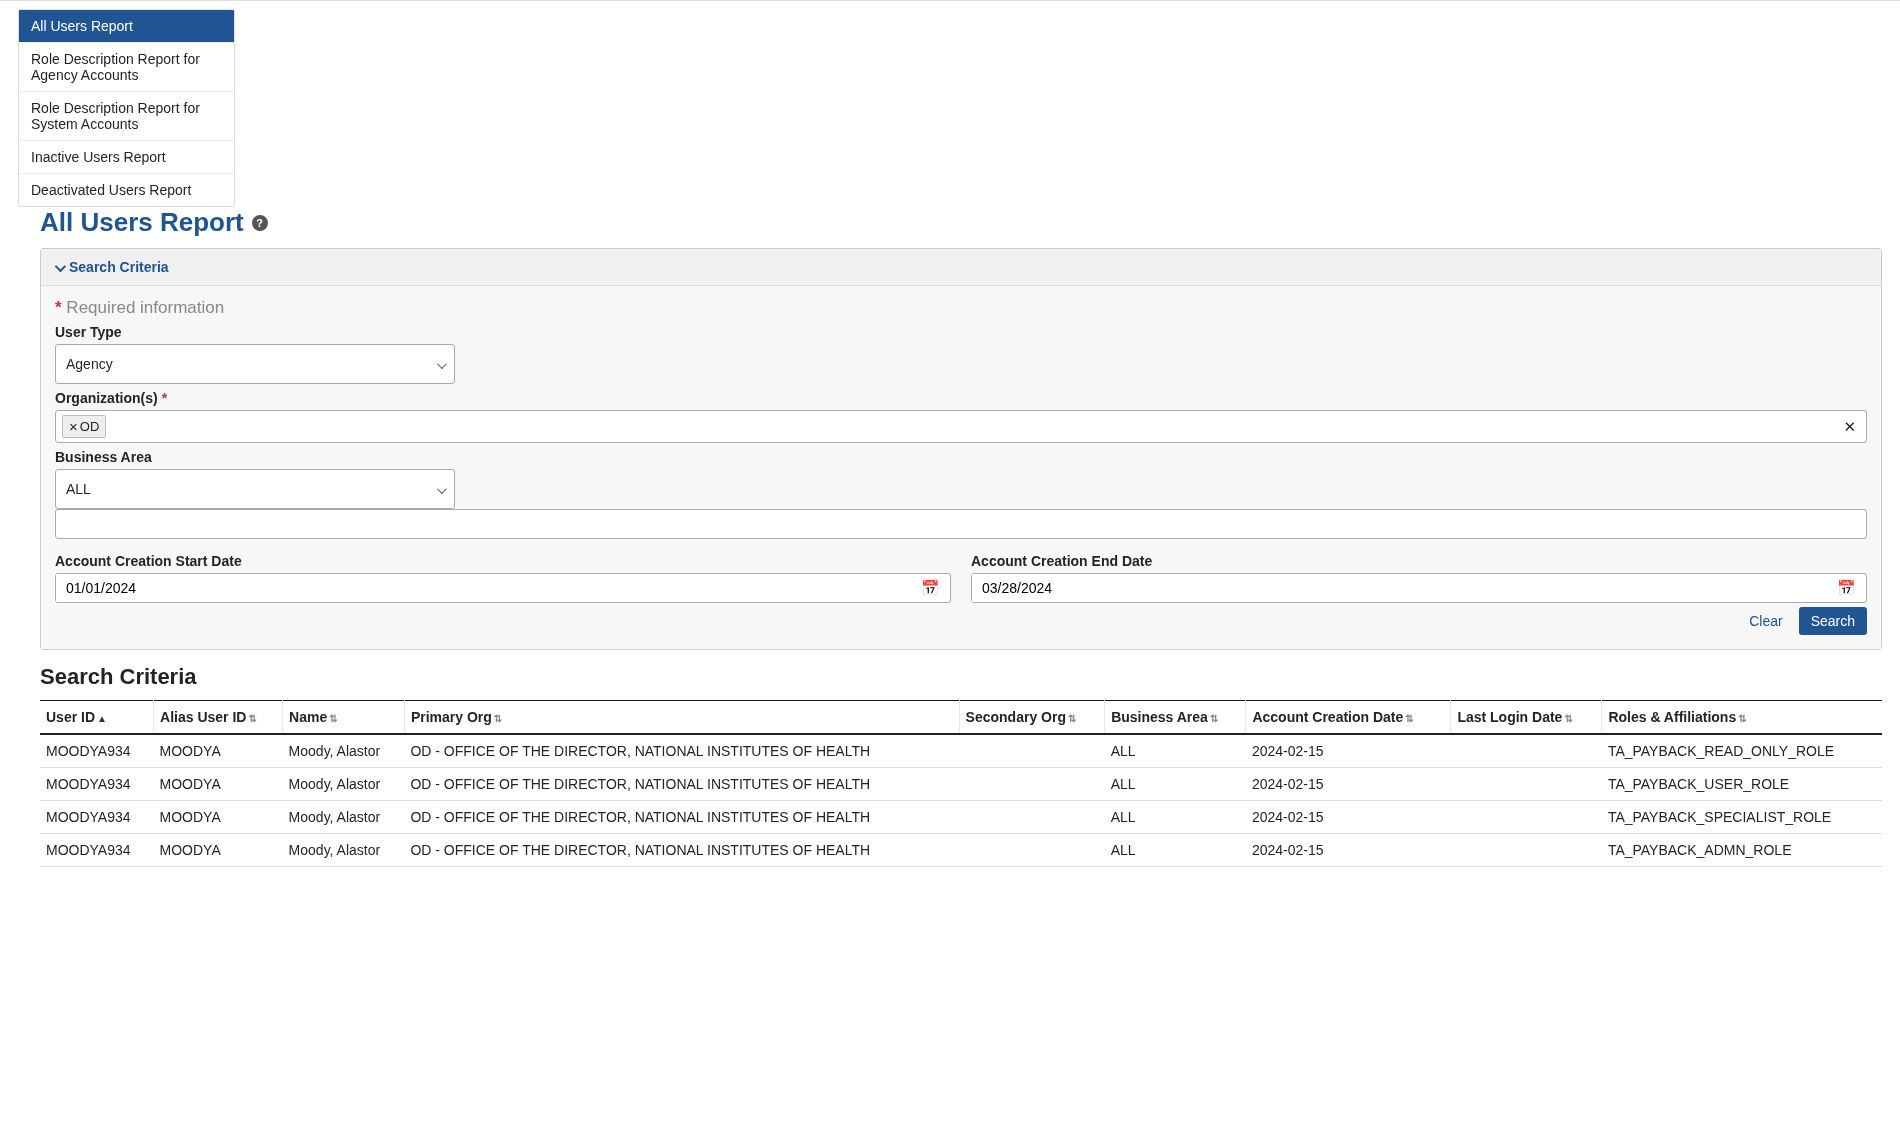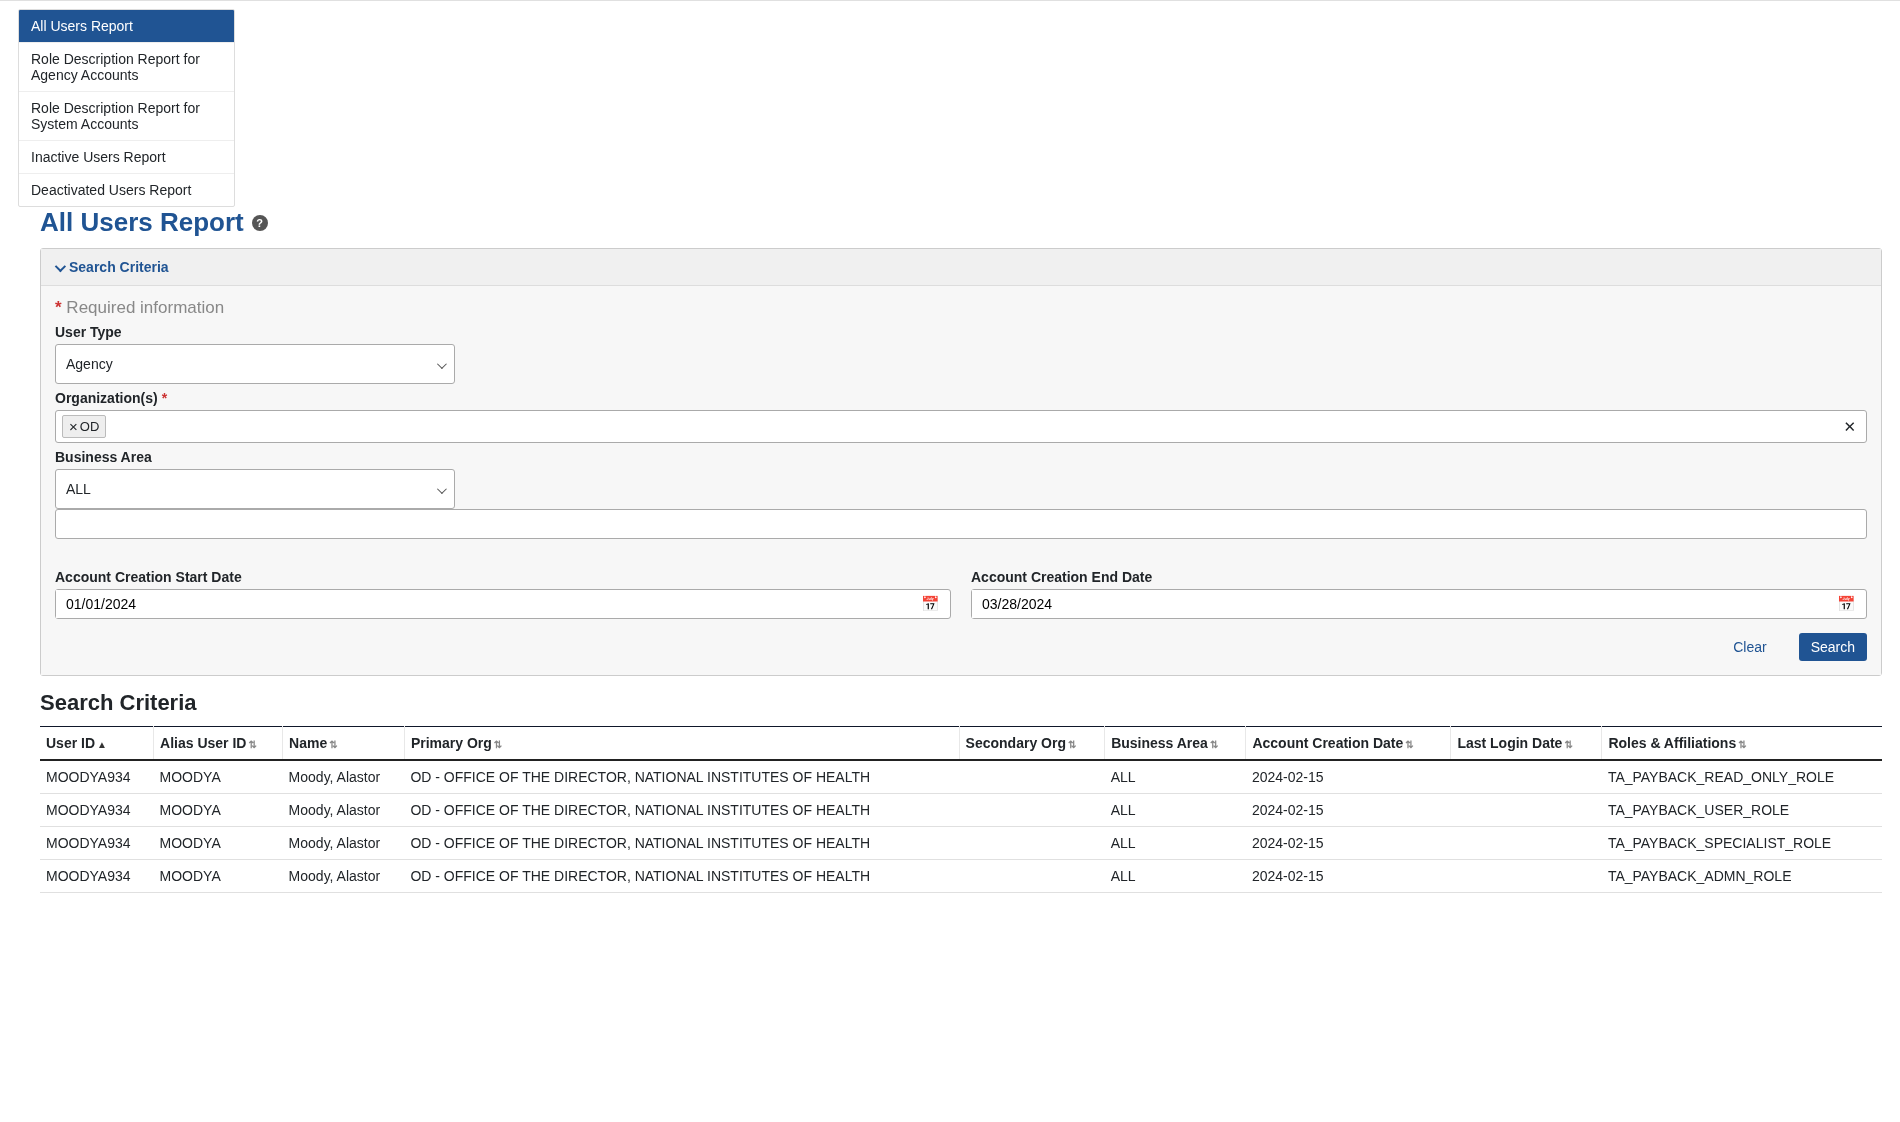--- a/index.html
+++ b/index.html
@@ -156,21 +156,21 @@
     background: #fff;
     border: 1px solid #aaa;
     border-radius: 3px;
     padding: 6px 10px;
     width: 100%;
     font: inherit;
   }
   .date-row {
     display: flex;
     gap: 20px;
-    margin-top: 24px;
+    margin-top: 8px;
   }
   .date-col { flex: 1; }
   .date-wrap {
     display: flex;
     align-items: center;
     background: #fff;
     border: 1px solid #aaa;
     border-radius: 3px;
     padding: 0 10px 0 0;
   }
@@ -181,22 +181,22 @@
     flex: 1;
     outline: none;
   }
   .cal-icon {
     color: #205493;
     font-size: 15px;
   }
   .button-row {
     display: flex;
     justify-content: flex-end;
-    gap: 26px;
-    margin-top: 14px;
+    gap: 10px;
+    margin-top: 4px;
   }
   .btn-clear {
     color: #205493;
     background: transparent;
     border: none;
     font: inherit;
     cursor: pointer;
   }
   .btn-search {
     background: #205493;

